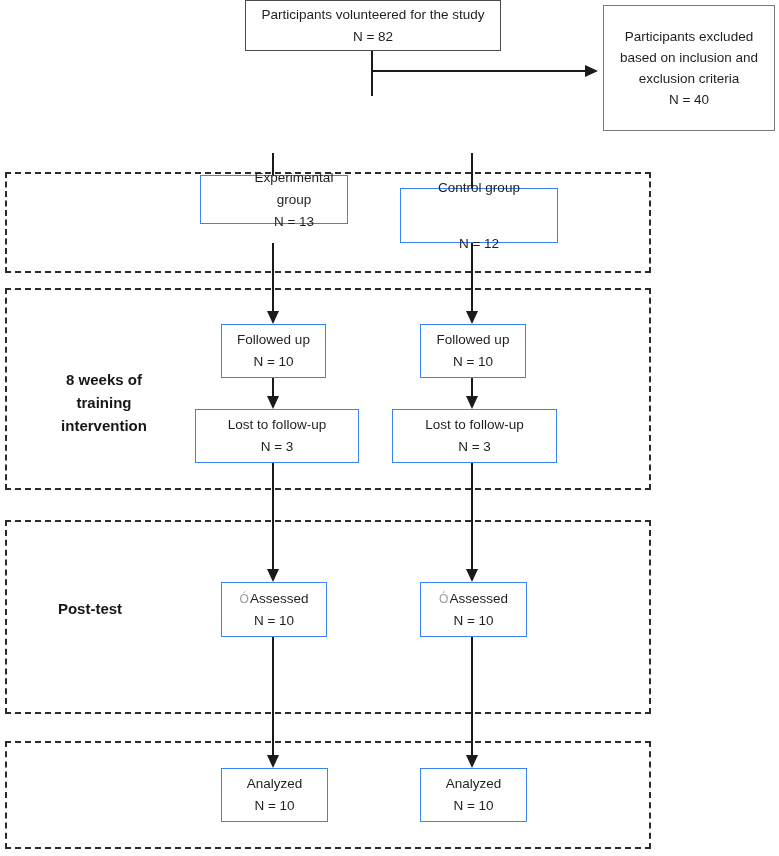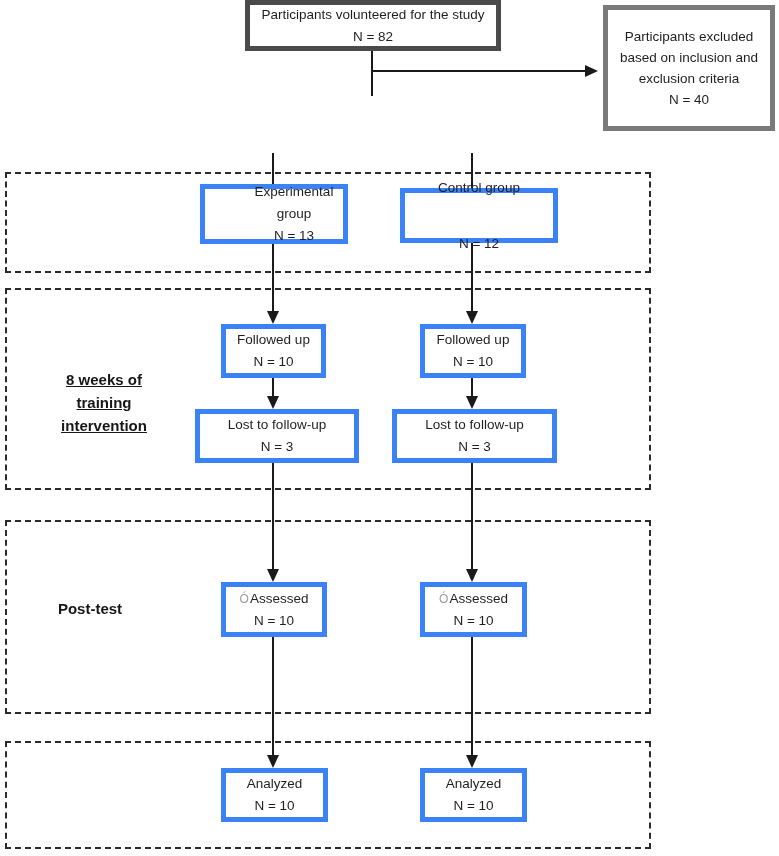--- a/index.html
+++ b/index.html
@@ -8,34 +8,34 @@
     width:779px;height:856px;
     background:#ffffff;
     font-family:"Liberation Sans", sans-serif;
     color:#1f1f1f;
     overflow:hidden;
   }
   
   .fbox{
     position:absolute;
     background:#ffffff;
-    border:5px solid #3b82f6;
+    border:1px solid #3b82f6;
     display:flex;flex-direction:column;
     align-items:center;justify-content:center;
     text-align:center;
     font-size:13.5px;line-height:22px;
     box-sizing:border-box;
   }
   .fbox .lbl{white-space:pre-line;}
   .fbox .nval{white-space:pre;}
   .prefix-glyph{color:#9a9a9a;font-size:12px;margin-right:1px;}
   .b-volunteered{left:245px;top:0px;width:256px;height:51px;border-color:#4a4a4a;}
   .b-excluded{left:603px;top:5px;width:172px;height:126px;border-color:#7a7a7a;line-height:21px;}
   .b-randomized{left:243px;top:96px;width:258px;height:57px;background:#c9d7ee;border:1px solid #9aaecd;}
-  .b-experimental{left:200px;top:184px;width:148px;height:60px;padding-left:40px;}
+  .b-experimental{left:200px;top:175px;width:148px;height:49px;padding-left:40px;}
   .b-control{left:400px;top:188px;width:158px;height:55px;gap:34px;}
   .b-followed-exp{left:221px;top:324px;width:105px;height:54px;}
   .b-followed-ctrl{left:420px;top:324px;width:106px;height:54px;}
   .b-lost-exp{left:195px;top:409px;width:164px;height:54px;}
   .b-lost-ctrl{left:392px;top:409px;width:165px;height:54px;}
   .b-assessed-exp{left:221px;top:582px;width:106px;height:55px;}
   .b-assessed-ctrl{left:420px;top:582px;width:107px;height:55px;}
   .b-analyzed-exp{left:221px;top:768px;width:107px;height:54px;}
   .b-analyzed-ctrl{left:420px;top:768px;width:107px;height:54px;}
   
@@ -50,21 +50,21 @@
   .r-posttest{top:520px;height:194px;}
   .r-statistical{top:741px;height:108px;}
   
   .stage-label{
     position:absolute;
     font-weight:bold;font-size:15px;line-height:23px;
     text-align:center;white-space:pre-line;
     color:#171717;
   }
   .sl-pretest{left:15px;top:204px;width:150px;}
-  .sl-intervention{left:15px;top:368px;width:178px;text-decoration:underline;}
+  .sl-intervention{left:15px;top:368px;width:178px;}
   .sl-posttest{left:15px;top:597px;width:150px;}
   .sl-statistical{left:15px;top:771px;width:165px;}
   
   .vline{position:absolute;width:2px;background:#1a1a1a;}
   .hline{position:absolute;height:2px;background:#1a1a1a;}
   .arrow-down{
     position:absolute;width:0;height:0;
     border-left:6px solid transparent;
     border-right:6px solid transparent;
     border-top:13px solid #1a1a1a;

